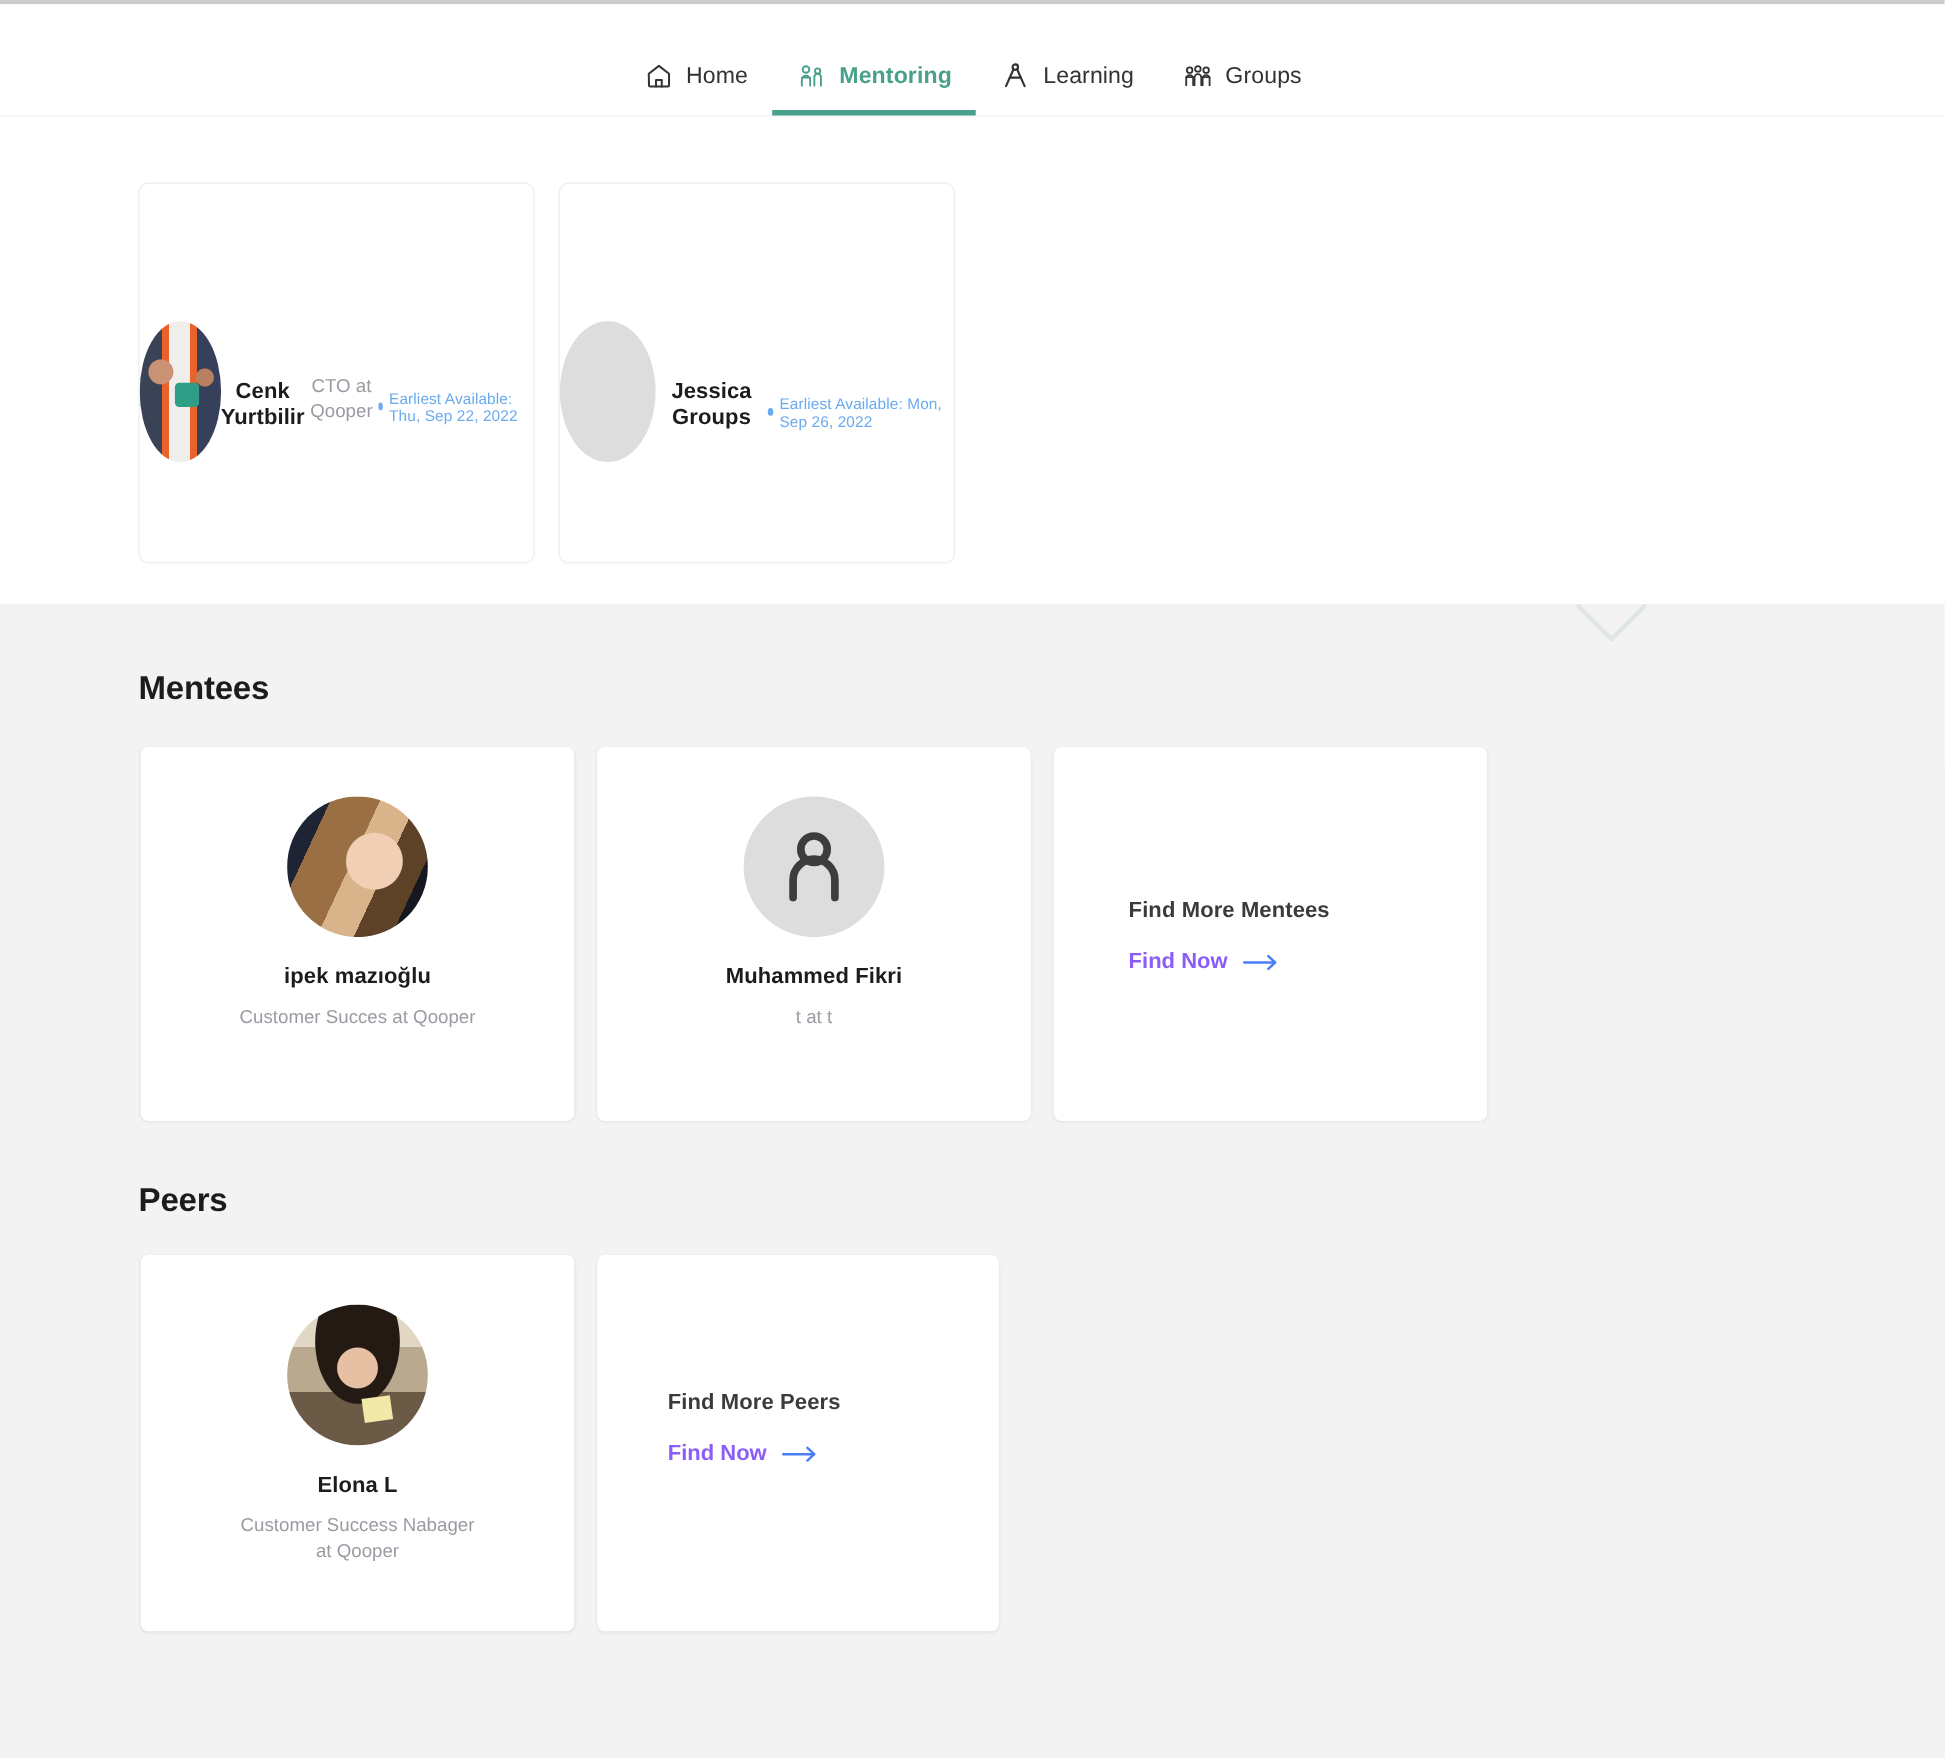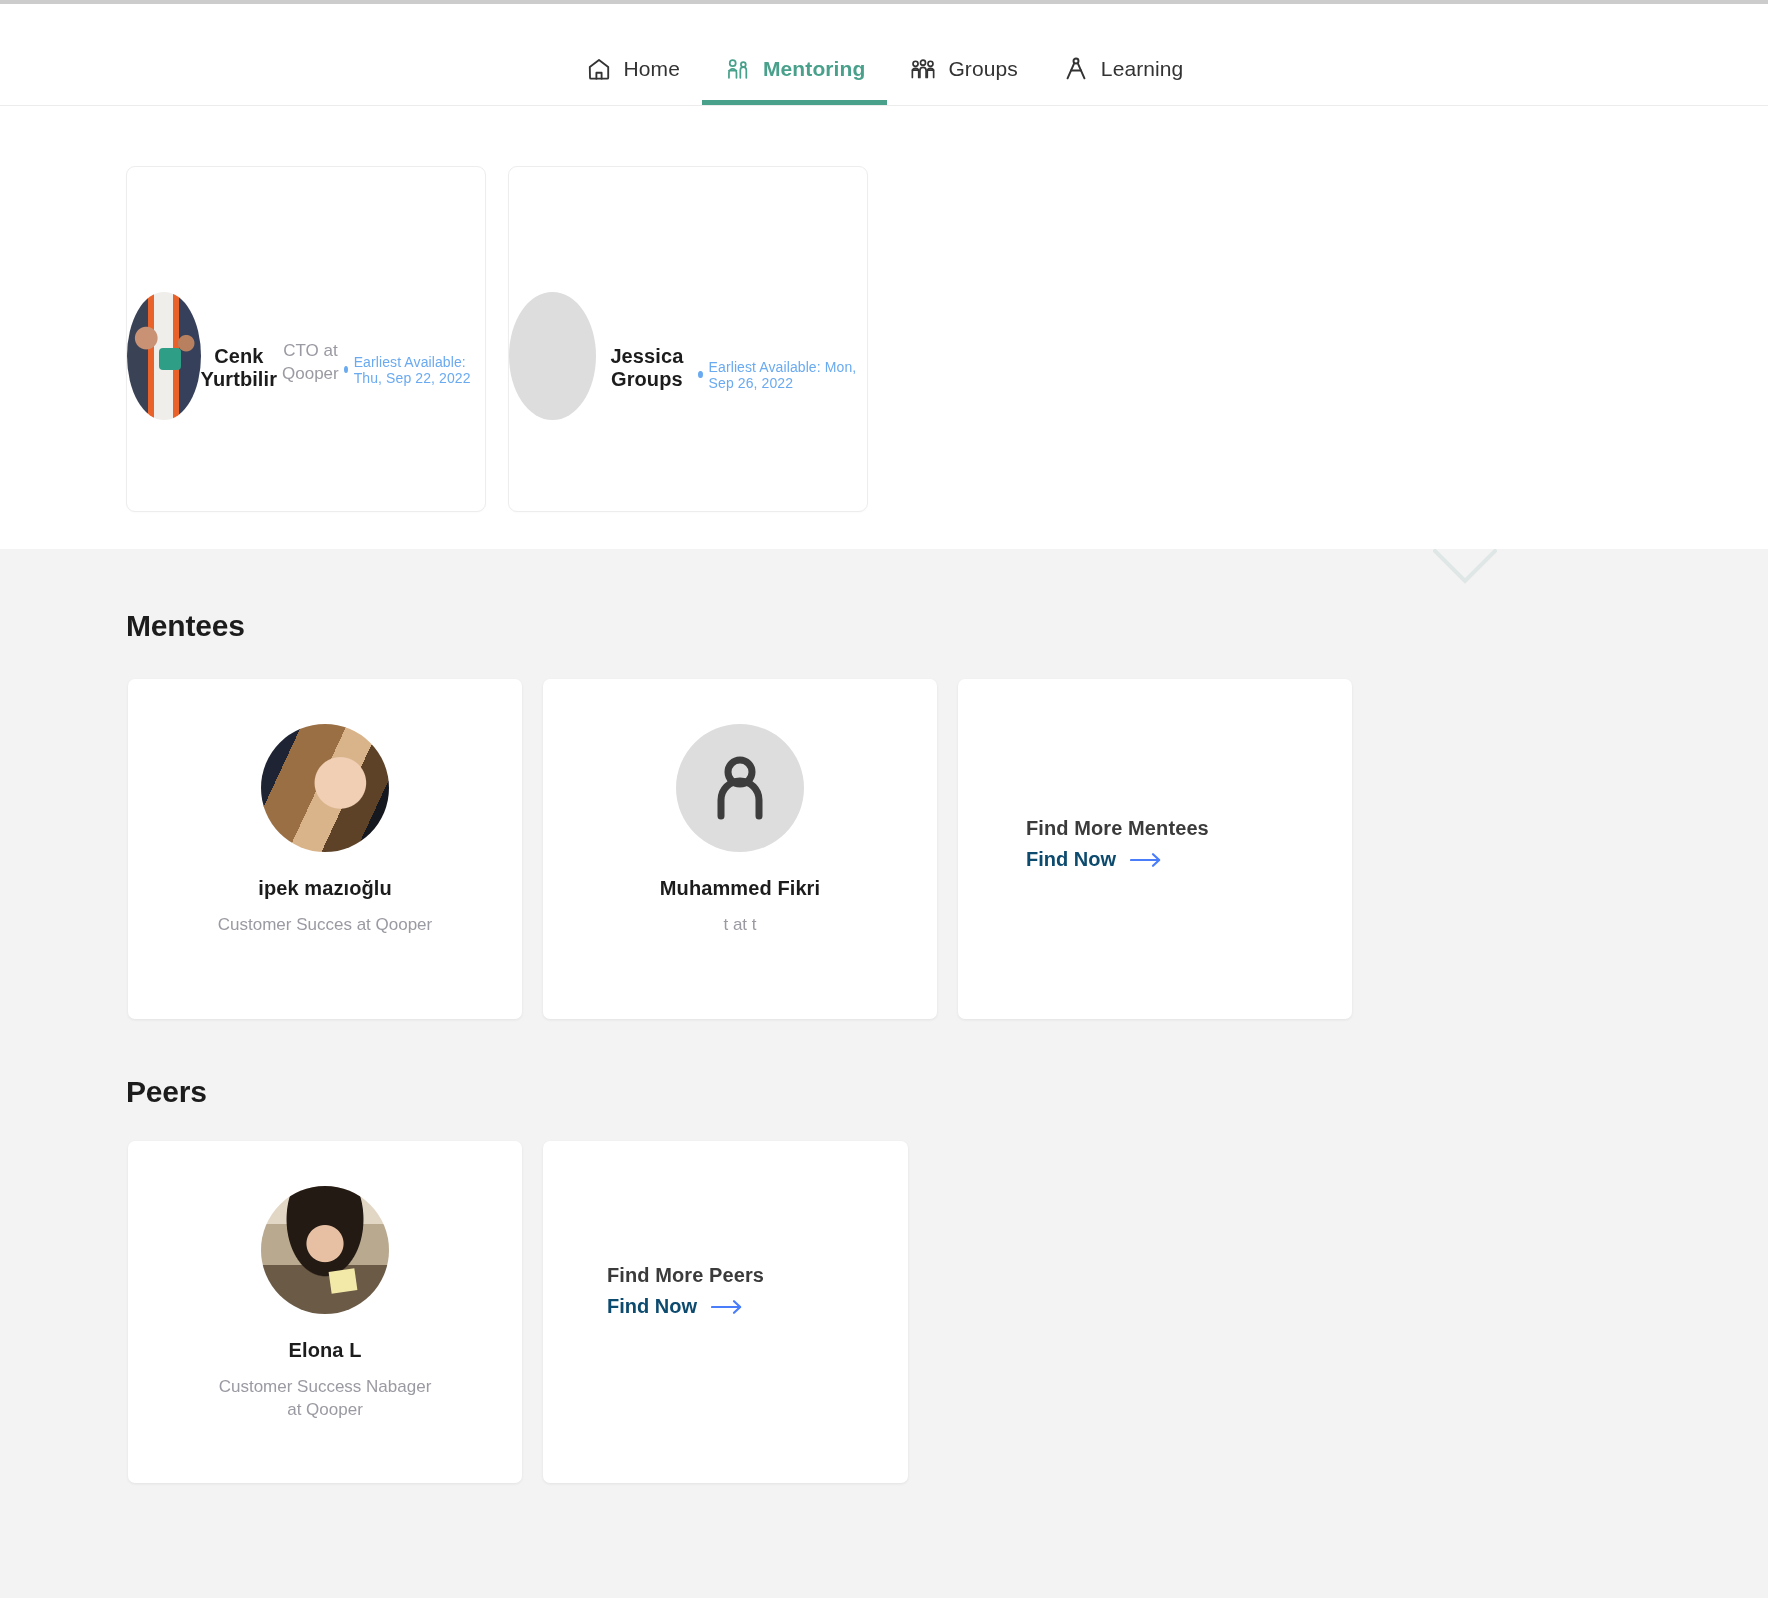--- a/index.html
+++ b/index.html
@@ -170,24 +170,24 @@
     left: 68px;
   }
   .tile.peers-find .find-inner { top: 123px; left: 64px; }
   .find-heading {
     font-size: 20px;
     font-weight: bold;
     color: #3b3b3b;
     letter-spacing: 0.1px;
   }
   .find-now {
-    margin-top: 8px;
+    margin-top: 23px;
     font-size: 20px;
     font-weight: bold;
-    color: #0c4a6e;
+    color: #8b5cf6;
     display: flex;
     align-items: center;
     gap: 14px;
     cursor: pointer;
   }
   .find-now .arrow { display: inline-flex; }
 
   .avatar-placeholder {
     width: 128px; height: 128px;
     border-radius: 50%;
@@ -264,49 +264,49 @@
         <svg width="27" height="26" viewBox="0 0 28 24" fill="none" stroke="#49a08b" stroke-width="1.8" stroke-linecap="round" stroke-linejoin="round">
           <circle cx="8" cy="6" r="3.1"></circle>
           <path d="M4.1 21.2v-5.4a3.9 3.9 0 0 1 7.8 0v5.4"></path>
           <path d="M4.1 13.6h7.8"></path>
           <circle cx="19" cy="7.4" r="2.5"></circle>
           <path d="M15.9 21.2v-8.1a3.1 3.1 0 0 1 6.2 0v8.1"></path>
         </svg>
       </span>
       <span class="nav-label">Mentoring</span>
       <span class="nav-underline"></span>
+    </a>
+
+    <a class="nav-item">
+      <span class="nav-icon">
+        <svg width="26" height="26" viewBox="0 0 24 24" fill="none" stroke="#333" stroke-width="1.8" stroke-linecap="round" stroke-linejoin="round">
+          <circle cx="12" cy="4.6" r="2.3"></circle>
+          <path d="M10.4 6.6 4.2 20.6"></path>
+          <path d="M13.6 6.6l6.2 14"></path>
+          <path d="M7.4 13.4h9.2"></path>
+        </svg>
+      </span>
+      <span class="nav-label">Learning</span>
     </a>
 
     <a class="nav-item">
       <span class="nav-icon">
         <svg width="29" height="26" viewBox="0 0 30 24" fill="none" stroke="#333" stroke-width="1.8" stroke-linecap="round" stroke-linejoin="round">
           <circle cx="7" cy="6.4" r="2.7"></circle>
           <circle cx="15" cy="5.2" r="2.7"></circle>
           <circle cx="23" cy="6.4" r="2.7"></circle>
           <path d="M3.6 21v-6.3a3.4 3.4 0 0 1 6.8 0V21"></path>
           <path d="M11.7 21v-7.4a3.3 3.3 0 0 1 6.6 0V21"></path>
           <path d="M19.6 21v-6.3a3.4 3.4 0 0 1 6.8 0V21"></path>
           <path d="M3.6 13.2h6.8M19.6 13.2h6.8"></path>
         </svg>
       </span>
       <span class="nav-label">Groups</span>
     </a>
 
-    <a class="nav-item">
-      <span class="nav-icon">
-        <svg width="26" height="26" viewBox="0 0 24 24" fill="none" stroke="#333" stroke-width="1.8" stroke-linecap="round" stroke-linejoin="round">
-          <circle cx="12" cy="4.6" r="2.3"></circle>
-          <path d="M10.4 6.6 4.2 20.6"></path>
-          <path d="M13.6 6.6l6.2 14"></path>
-          <path d="M7.4 13.4h9.2"></path>
-        </svg>
-      </span>
-      <span class="nav-label">Learning</span>
-    </a>
-
   </nav>
 
   <section class="mentors-section">
     <div class="mentors-inner">
 
       <div class="mentors-cards">
 
         <div class="mentor-card">
           <div class="avatar lg">
             <div class="ph-cenk">

